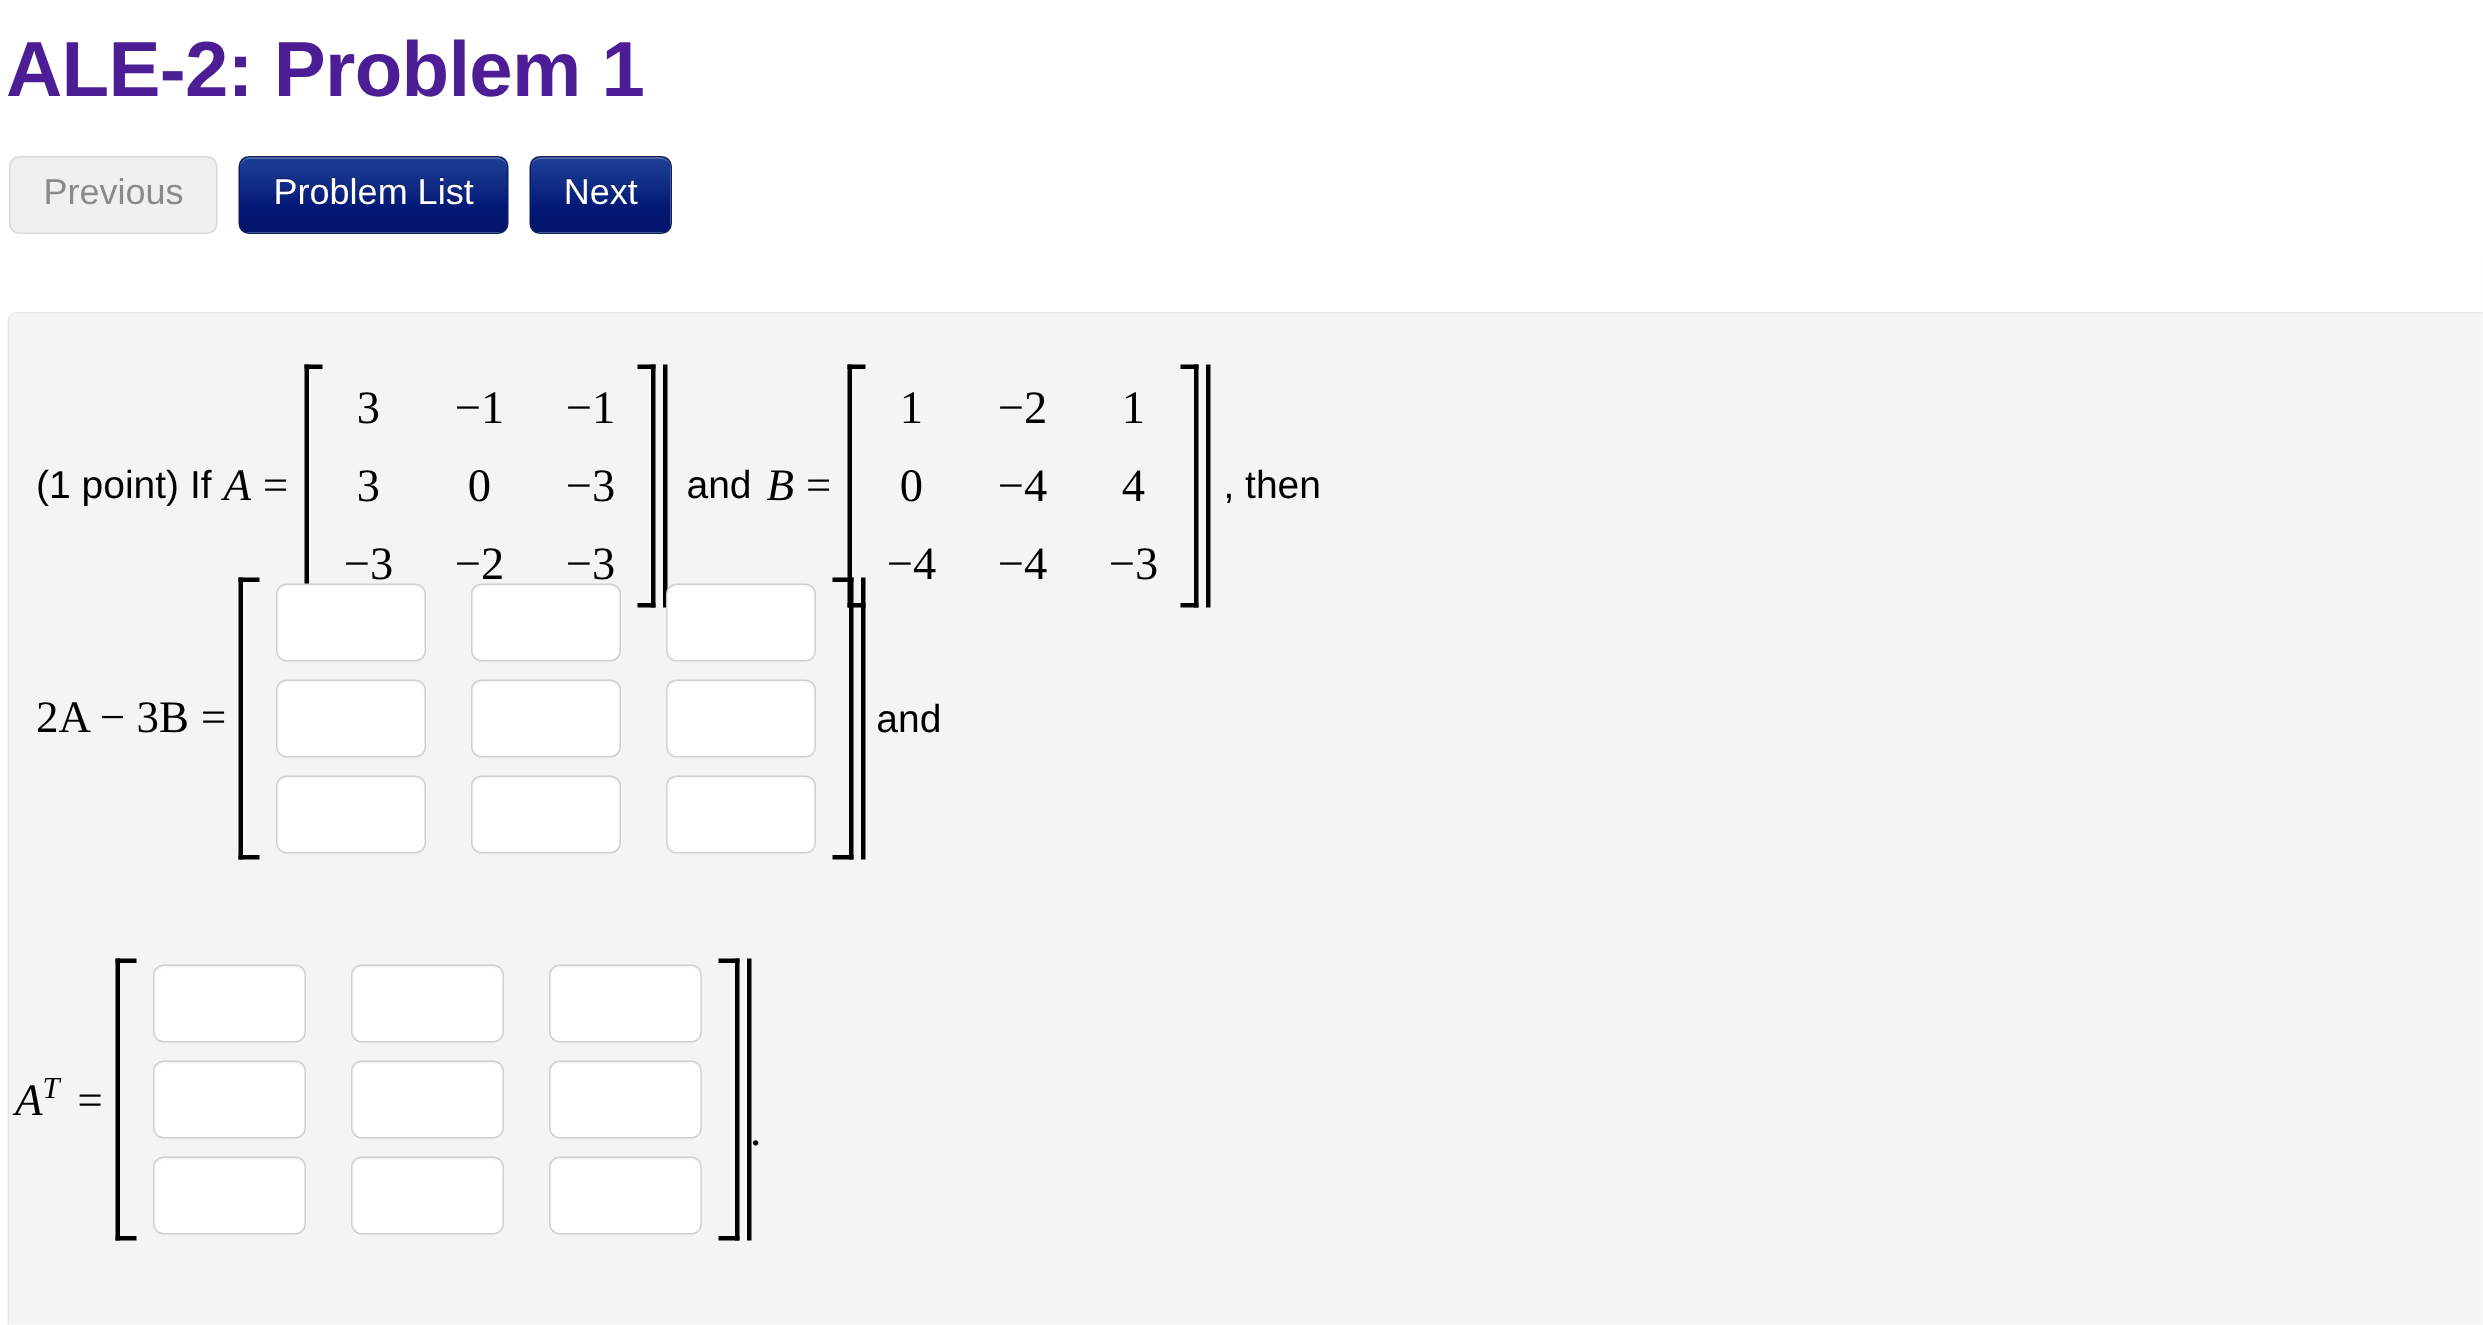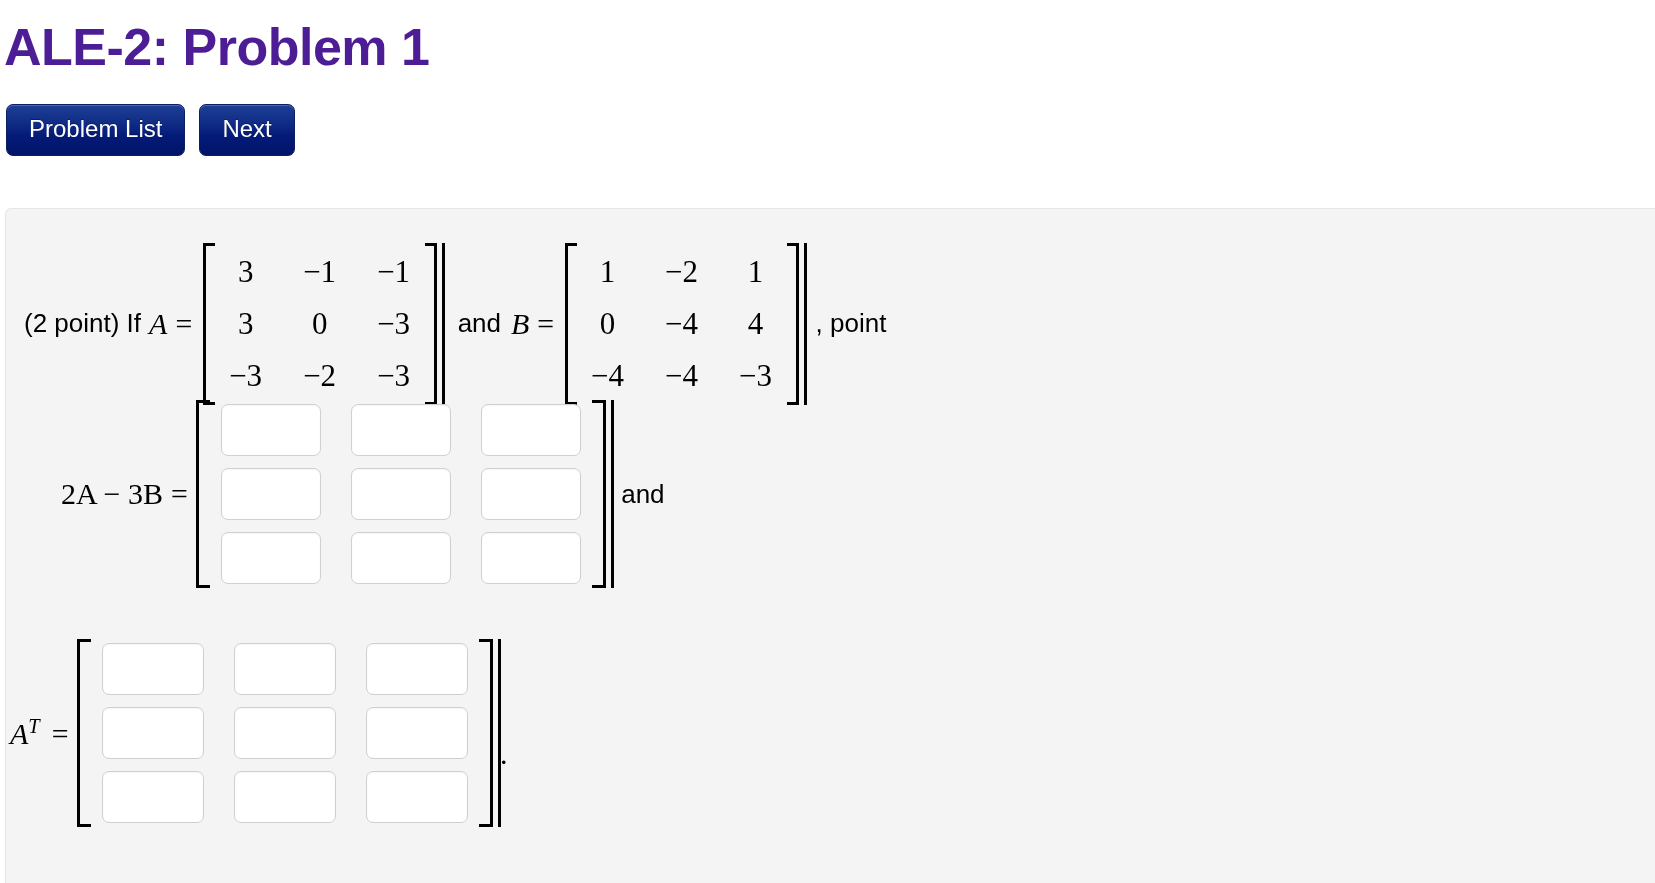--- a/index.html
+++ b/index.html
@@ -72,21 +72,21 @@
     overflow: hidden;
   }
 
   
   .math-row {
     display: flex;
     align-items: center;
     position: absolute;
   }
   .row-given   { left: 18px; top: 34px; }
-  .row-answer1 { left: 18px; top: 191px; margin-left: 37px; }
+  .row-answer1 { left: 18px; top: 176px; }
   .row-answer2 { left: 4px; top: 430px; }
 
   .mathtext {
     font-family: "Liberation Serif", "DejaVu Serif", serif;
     font-size: 30px;
     font-style: italic;
     white-space: nowrap;
   }
   .plaintext {
     font-family: "Liberation Sans", sans-serif;
@@ -218,28 +218,29 @@
   .eqsign {
     margin: 0 2px 0 6px;
   }
 </style>
 </head>
 <body>
 
 <h1 class="page-title">ALE-2: Problem 1</h1>
 
 <div class="nav-bar">
+  <button class="btn btn-disabled">Previous</button>
   <button class="btn btn-primary">Problem List</button>
   <button class="btn btn-primary">Next</button>
 </div>
 
 <div class="problem-panel">
 
   <div class="math-row row-given">
-    <span class="plaintext">(2 point) If</span>
+    <span class="plaintext">(1 point) If</span>
     <span class="mathtext" style="margin-left:8px">A</span>
     <span class="mathtext eqsign">=</span>
 
     <div class="matrix">
       <div class="bracket left">
           <span class="bcap-top"></span>
           <span class="bcap-bot"></span>
         </div>
       <div class="matrix-grid">
         <div class="cell">3</div>
@@ -279,21 +280,21 @@
         <div class="cell">−4</div>
         <div class="cell">−3</div>
       </div>
       <div class="bracket right">
           <span class="bcap-top"></span>
           <span class="bcap-bot"></span>
           <span class="double-rule"></span>
         </div>
     </div>
 
-    <span class="plaintext" style="margin-left:10px">, point</span>
+    <span class="plaintext" style="margin-left:10px">, then</span>
   </div>
 
   <div class="math-row row-answer1">
     <span class="mathtext">
       <span class="num">2A − 3B</span><span class="eqsign">=</span>
     </span>
 
     <div class="answer-matrix" style="margin-left:4px">
       <div class="bracket left">
           <span class="bcap-top"></span>

